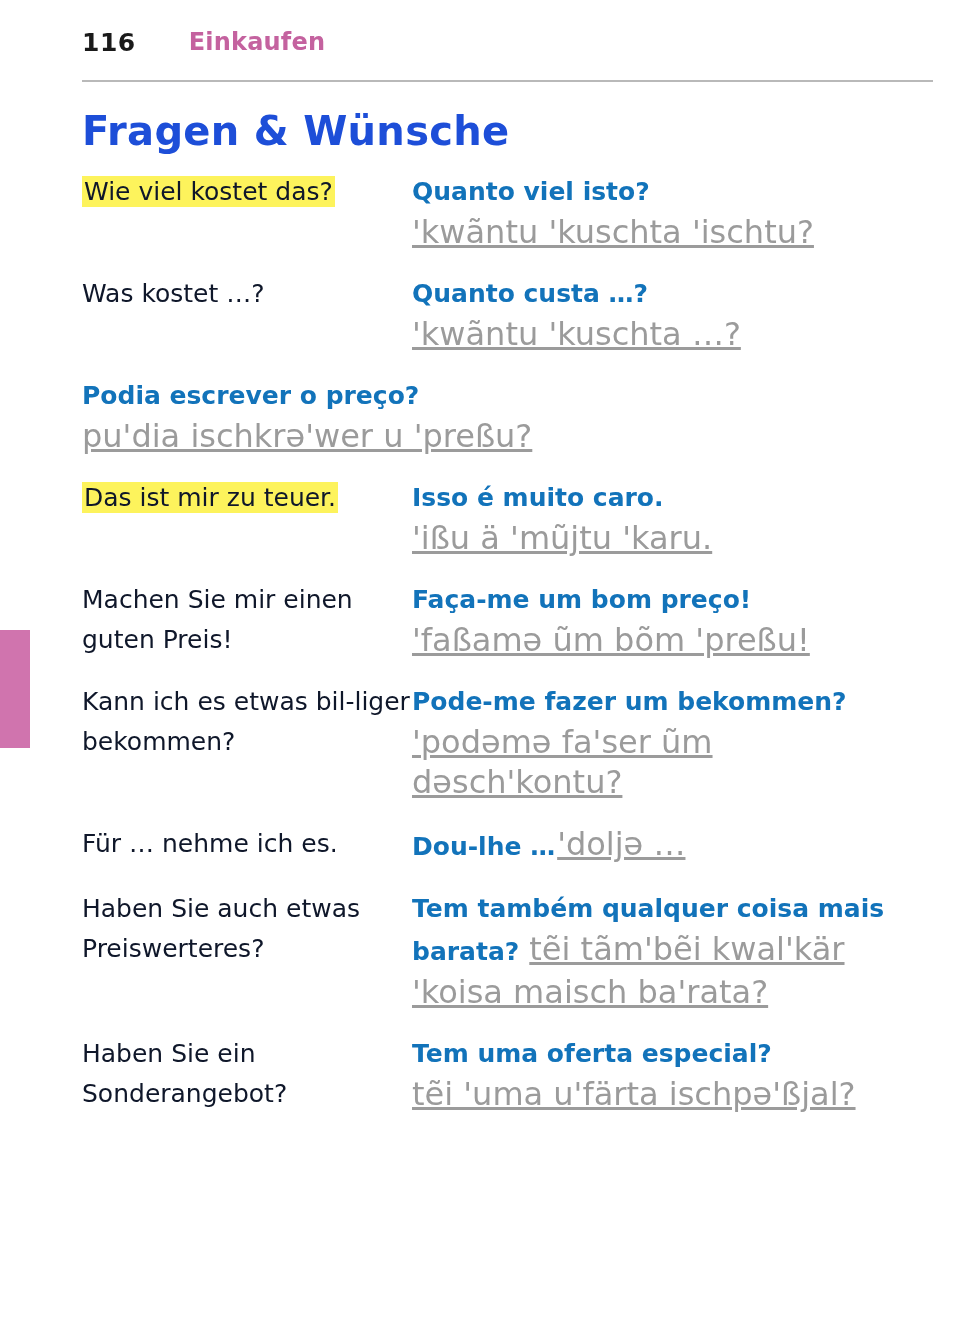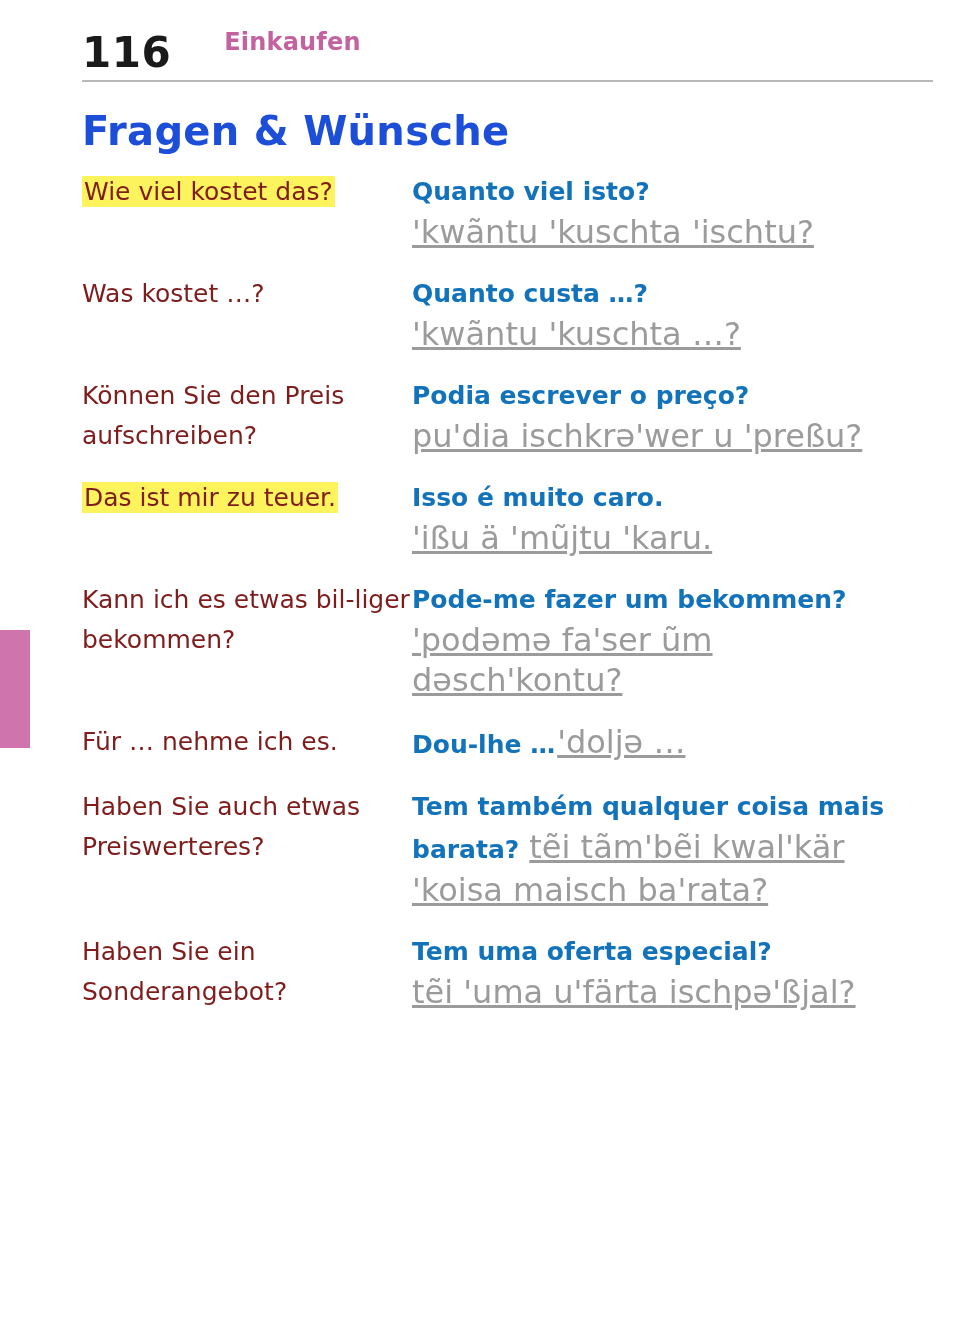--- a/index.html
+++ b/index.html
@@ -26,21 +26,21 @@
   .header {
     position: absolute;
     left: 82px;
     top: 28px;
     right: 38px;
     height: 52px;
     display: flex;
     align-items: flex-start;
   }
   .page-number {
-    font-size: 42px;
+    font-size: 25px;
     font-weight: bold;
     color: #1a1a1a;
     letter-spacing: 0.5px;
   }
   .chapter-title {
     font-size: 24px;
     font-weight: bold;
     color: #c4629f;
     margin-left: 53px;
     letter-spacing: 0.2px;
@@ -85,21 +85,21 @@
   .entry {
     display: flex;
     align-items: flex-start;
     margin-bottom: 22px;
   }
   .entry .de {
     width: 330px;
     flex: 0 0 330px;
     font-size: 25px;
     line-height: 40px;
-    color: #7f1d1d;
+    color: #0f172a;
   }
   .entry .de .hl {
     background: #fdf35c;
     padding: 1px 2px;
     box-decoration-break: clone;
     -webkit-box-decoration-break: clone;
   }
   .entry .pt-wrap {
     flex: 1 1 auto;
   }
@@ -148,35 +148,41 @@
     <div class="entry">
       <div class="de">Was kostet …?</div>
       <div class="pt-wrap">
         <div class="pt">Quanto custa …?</div>
         <div class="ipa">'kwãntu 'kuschta …?</div>
       </div>
     </div>
 
 
     <div class="entry">
-      <div class="de">Können Sie den Preis aufschreiben?</div>
       <div class="pt-wrap">
         <div class="pt">Podia escrever o preço?</div>
         <div class="ipa">pu'dia ischkrə'wer u 'preßu?</div>
       </div>
     </div>
 
     <div class="entry">
       <div class="de"><span class="hl">Das ist mir zu teuer.</span></div>
       <div class="pt-wrap">
         <div class="pt">Isso é muito caro.</div>
         <div class="ipa">'ißu ä 'mũjtu 'karu.</div>
       </div>
     </div>
 
+    <div class="entry">
+      <div class="de">Machen Sie mir einen guten Preis!</div>
+      <div class="pt-wrap">
+        <div class="pt">Faça-me um bom preço!</div>
+        <div class="ipa">'faßamə ũm bõm 'preßu!</div>
+      </div>
+    </div>
 
     <div class="entry">
       <div class="de">Kann ich es etwas bil-liger bekommen?</div>
       <div class="pt-wrap">
         <div class="pt">Pode-me fazer um bekommen?</div>
         <div class="ipa">'podəmə fa'ser ũm dəsch'kontu?</div>
       </div>
     </div>
 
     <div class="entry">

